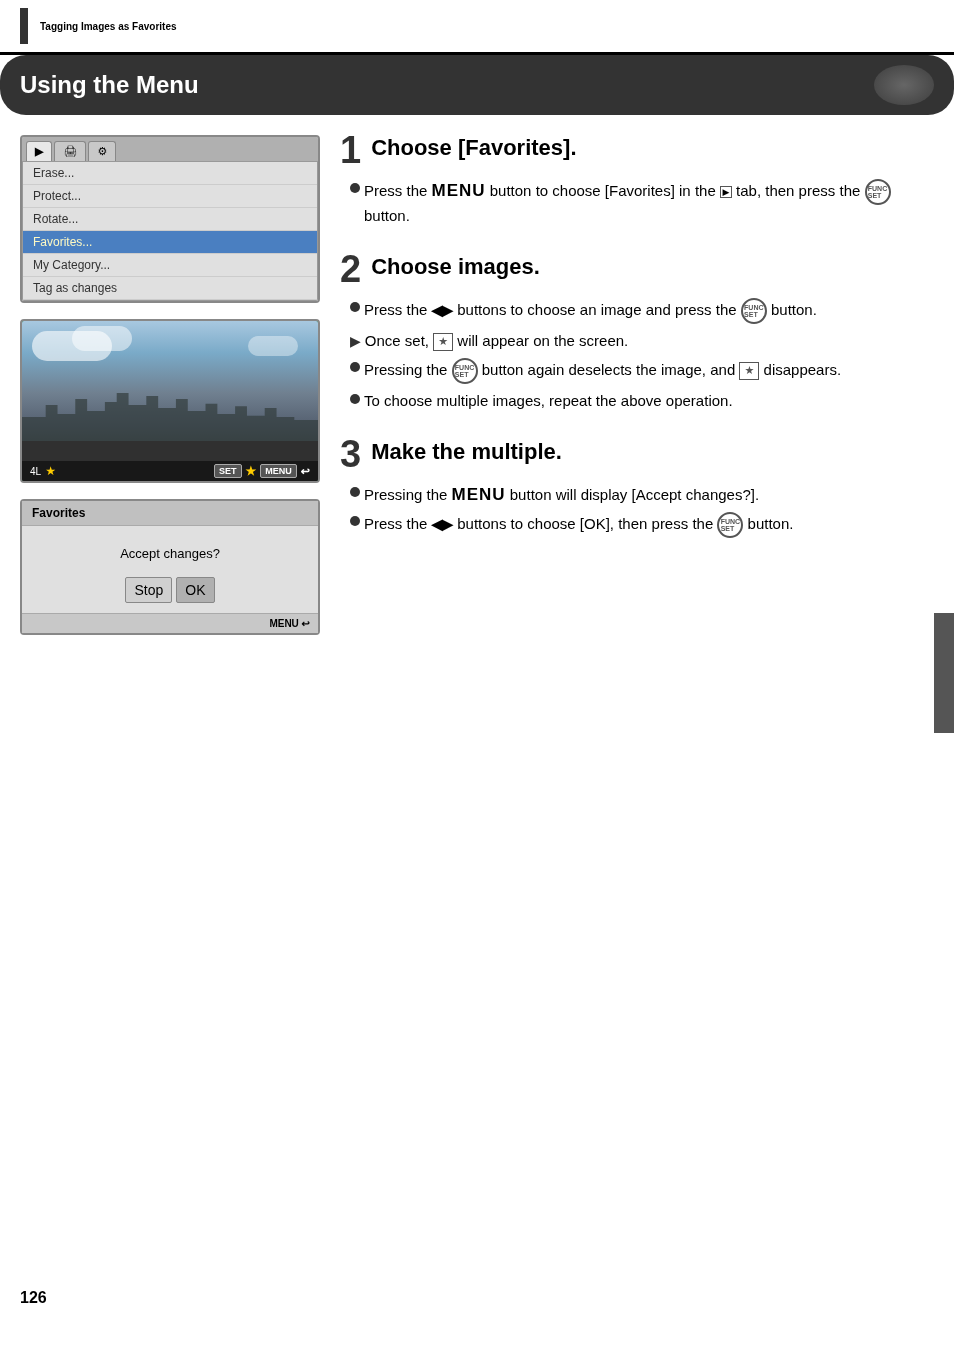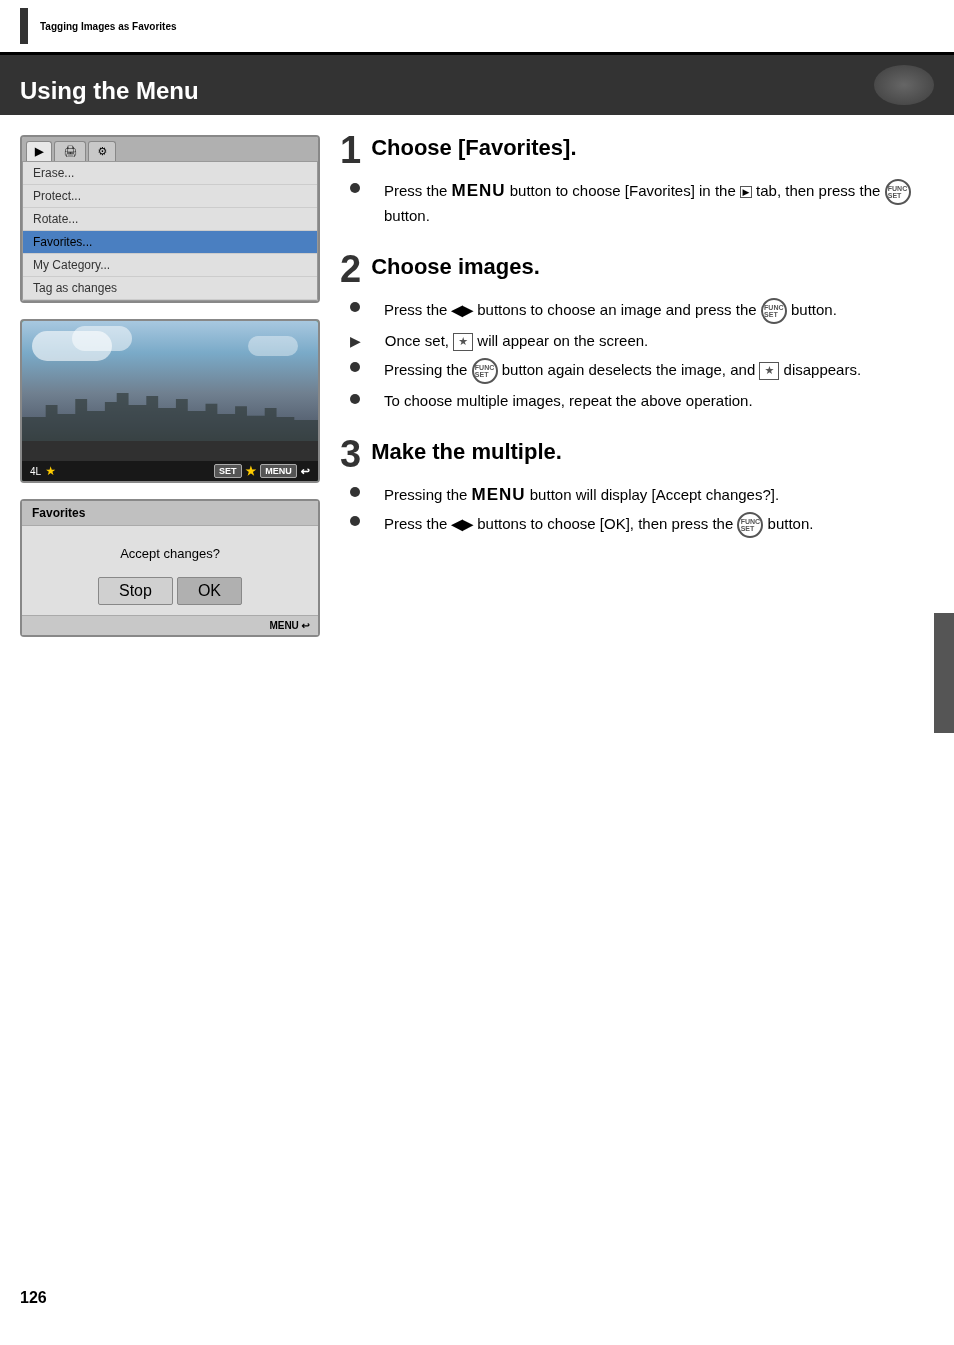--- a/index.html
+++ b/index.html
@@ -35,22 +35,23 @@
 
     
     .section-header {
       background: #333;
       color: #fff;
       font-size: 24px;
       font-weight: bold;
       font-family: 'Arial Black', Arial, sans-serif;
       padding: 10px 20px;
       display: flex;
-      align-items: flex-end;
+      align-items: center;
       justify-content: space-between;
+      border-radius: 26px;
     }
     .section-header-icon {
       width: 60px;
       height: 40px;
       background: radial-gradient(ellipse at center, #888 0%, #444 100%);
       border-radius: 50%;
       opacity: 0.6;
     }
 
     
@@ -109,21 +110,21 @@
       border: 1px solid #999;
     }
     .menu-item {
       padding: 4px 10px;
       font-size: 12px;
       border-bottom: 1px solid #ccc;
       color: #333;
     }
     .menu-item.highlighted {
       background: #4a7fc1;
-      color: #000000;
+      color: #fef9c3;
     }
     .photo-label {
       position: absolute;
       top: 4px;
       left: 8px;
       font-size: 11px;
       color: #fff;
       font-weight: bold;
       text-shadow: 1px 1px 2px #000;
     }
@@ -197,22 +198,22 @@
       margin-bottom: 16px;
     }
     .accept-buttons {
       display: flex;
       gap: 4px;
       justify-content: center;
     }
     .accept-btn {
       background: #d0d0d0;
       border: 1px solid #888;
-      padding: 4px 20px;
-      font-size: 16px;
+      padding: 4px 8px;
+      font-size: 14px;
       border-radius: 2px;
     }
     .accept-btn.ok {
       background: #b0b0b0;
     }
     .accept-bottom {
       text-align: right;
       padding: 4px 8px;
       font-size: 10px;
       font-weight: bold;
@@ -244,21 +245,21 @@
       color: #000;
       font-family: 'Arial Black', Arial, sans-serif;
     }
     .step-bullets {
       list-style: none;
       padding-left: 10px;
     }
     .step-bullets li {
       display: flex;
       align-items: flex-start;
-      gap: 24px;
+      gap: 4px;
       margin-bottom: 6px;
       font-size: 15px;
       line-height: 1.4;
     }
     .bullet-circle {
       width: 10px;
       height: 10px;
       border-radius: 50%;
       background: #333;
       flex-shrink: 0;

